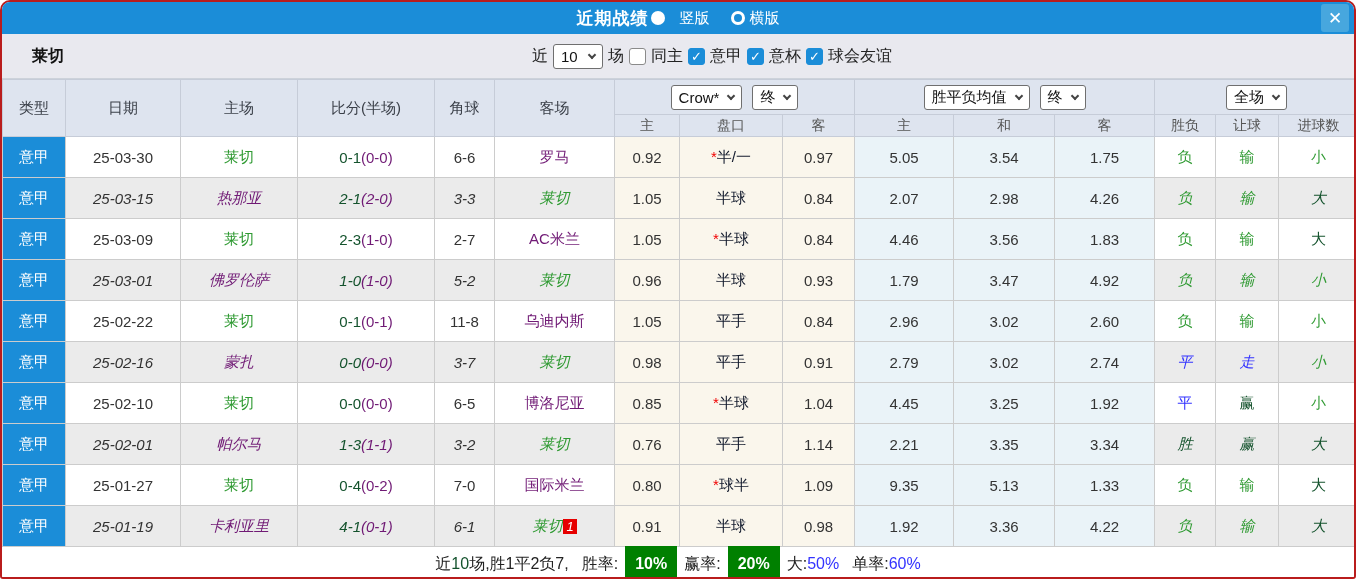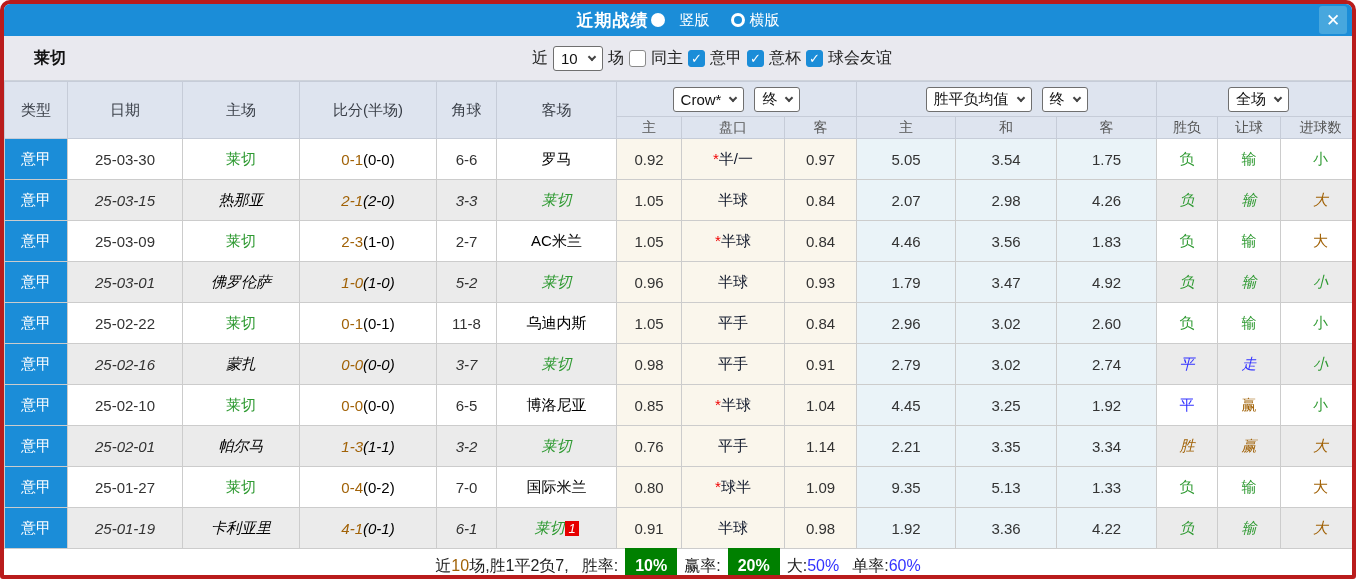--- a/index.html
+++ b/index.html
@@ -1,17 +1,17 @@
 <!DOCTYPE html>
 <html><head>
 <meta charset="utf-8">
 <style>
   * { box-sizing: border-box; margin:0; padding:0; }
   body { background:#fff; font-family:"Liberation Sans","DejaVu Sans",sans-serif; }
-  .window { width:1356px; height:579px; border:4px solid #b91c1c; border-radius:10px 10px 3px 3px;
+  .window { width:1356px; height:579px; border:2px solid #b91c1c; border-radius:10px 10px 3px 3px;
             overflow:hidden; position:relative; background:#fff; }
 
   
   .titlebar { height:32px; background:#1b8dd8; display:flex; align-items:center; justify-content:center;
               position:relative; color:#fff; }
   .title { font-weight:bold; font-size:17px; letter-spacing:1px; }
   .radio-opt { display:inline-flex; align-items:center; gap:5px; font-size:15px; cursor:default; }
   .radio-dot { width:14px; height:14px; border-radius:50%; background:#fff; display:inline-block; }
   .radio-ring { width:14px; height:14px; border-radius:50%; border:3px solid #fff; background:transparent; display:inline-block; }
   .close-btn { position:absolute; right:5px; top:2px; width:28px; height:28px; background:#47a7de;
@@ -39,23 +39,23 @@
   .hrow1 th { height:35px; }
   .hrow2 th { height:22px; font-size:14px; color:#555; }
   .groupbox { display:flex; align-items:flex-start; justify-content:center; gap:10px; }
   tbody td { border:1px solid #ccc; text-align:center; font-size:15px; height:41px; color:#333; }
   tr.r-even td.base { background:#fff; }
   tr.r-odd  td.base { background:#ebebeb;font-style:italic; }
   td.league { background:#1b8dd8; color:#fff; }
   td.cream { background:#faf6ec; }
   td.lblue { background:#eaf3f8; }
   .c-green { color:#2f9a32; }
-  .c-red   { color:#a16207; }
+  .c-red   { color:#14532d; }
   .c-blue  { color:#3333ff; }
-  .c-dark  { color:#000000; }
+  .c-dark  { color:#701a75; }
   .star    { color:#f00000; }
   .hcp     { color:#0f172a; }
   .badge1  { background:#e60000; color:#fff; font-size:13px; padding:0 3px; margin-left:1px; }
 
   
   .summary { height:34px; display:flex; align-items:center; justify-content:center; font-size:16px;
              background:#fff; color:#222; }
   .badge-green { background:#008000; color:#fff; font-weight:bold; padding:9px 10px; margin:16px 7px; }
   .sp { margin-left:13px; }
 </style>

